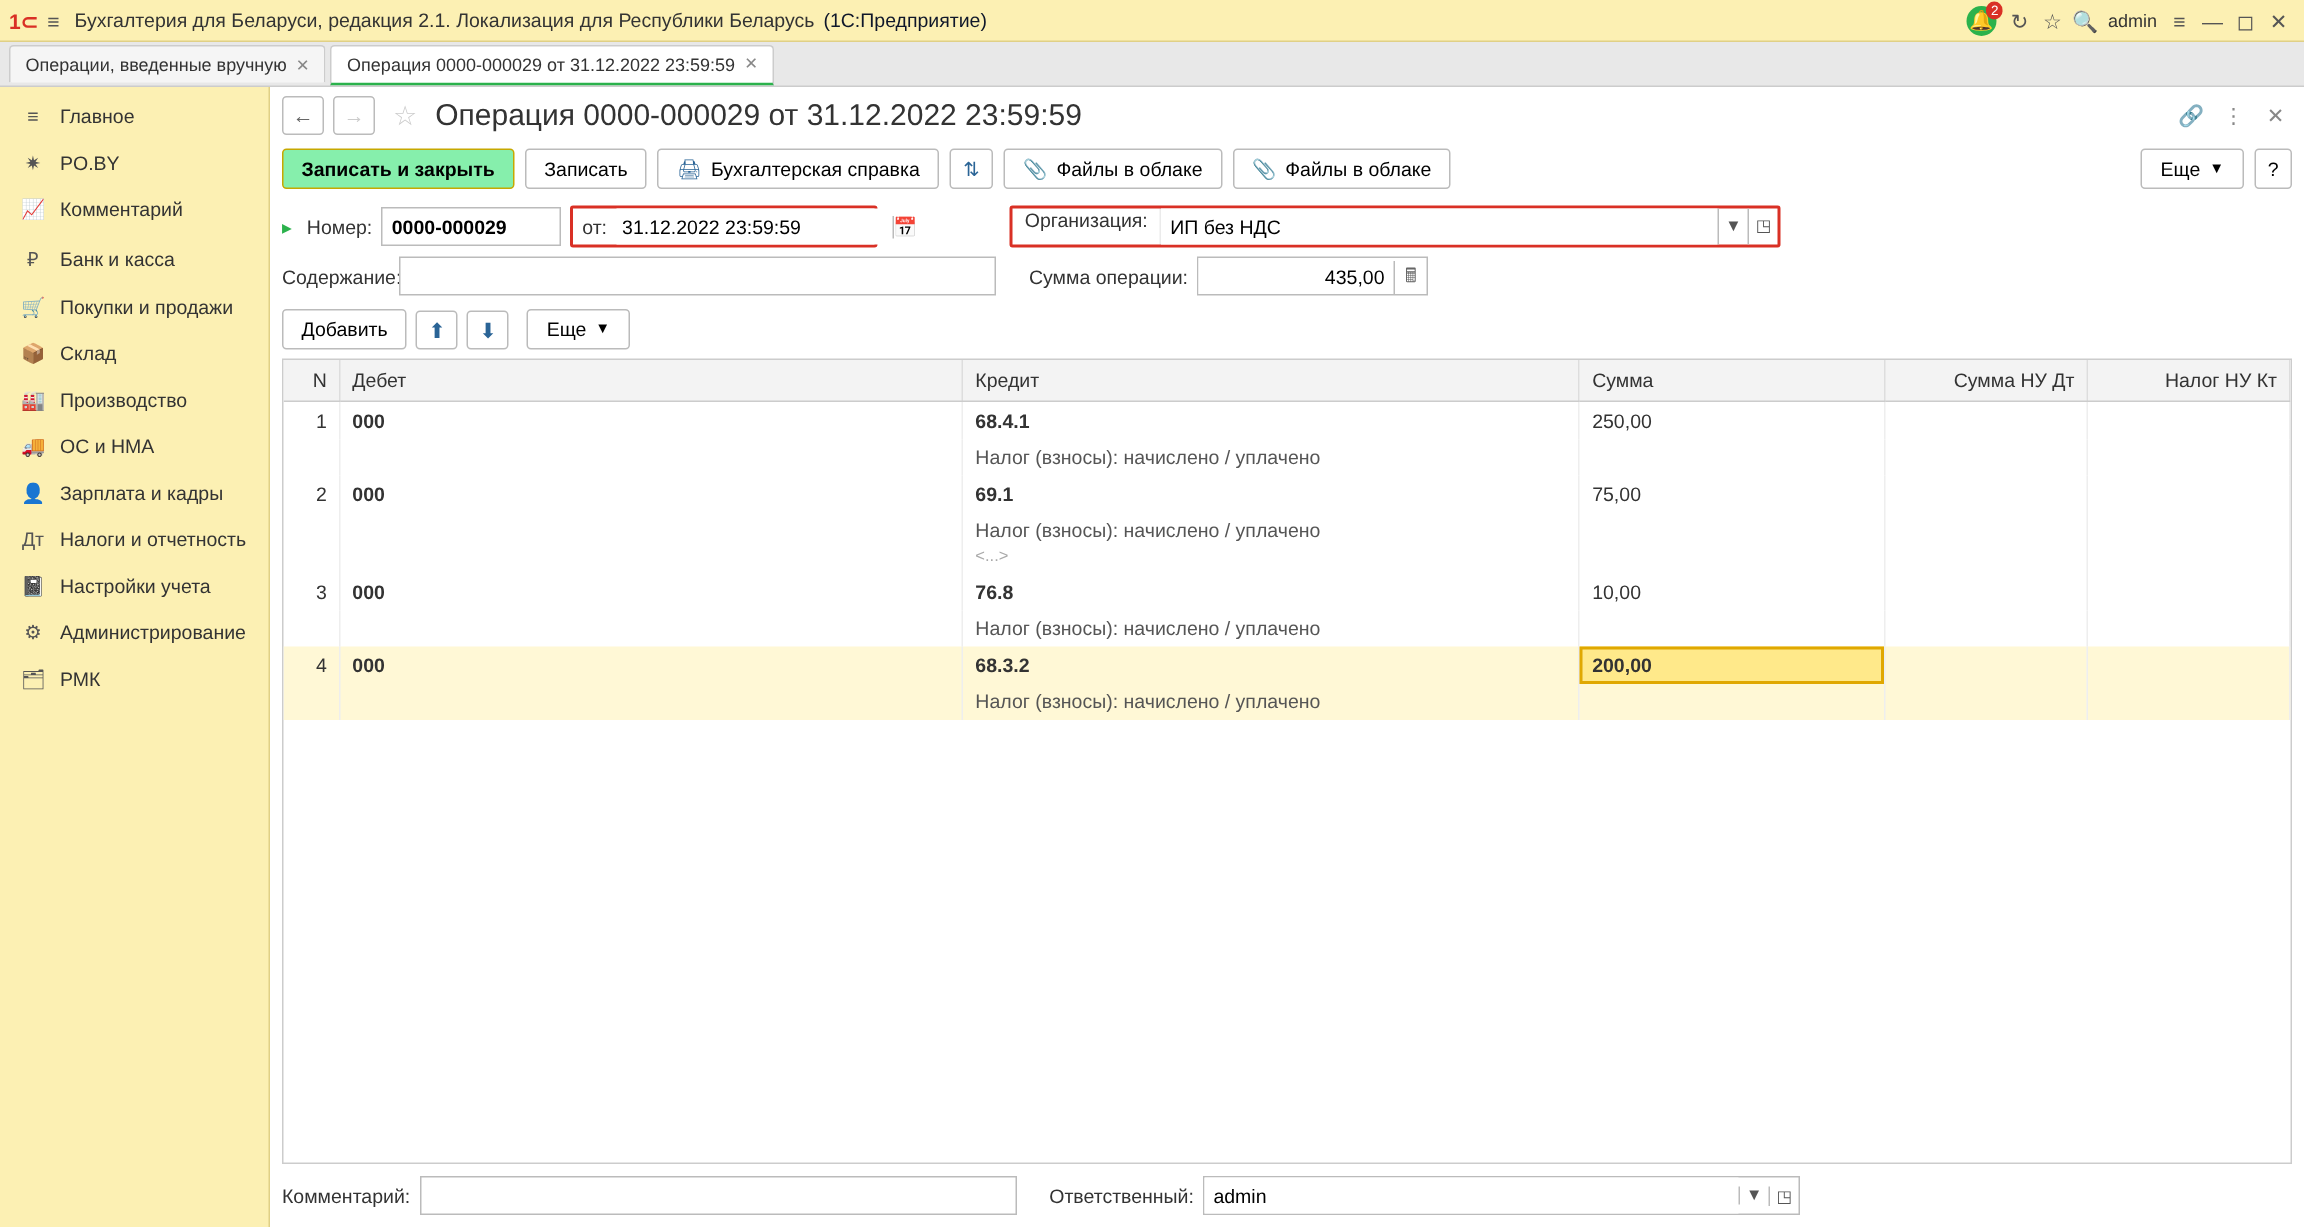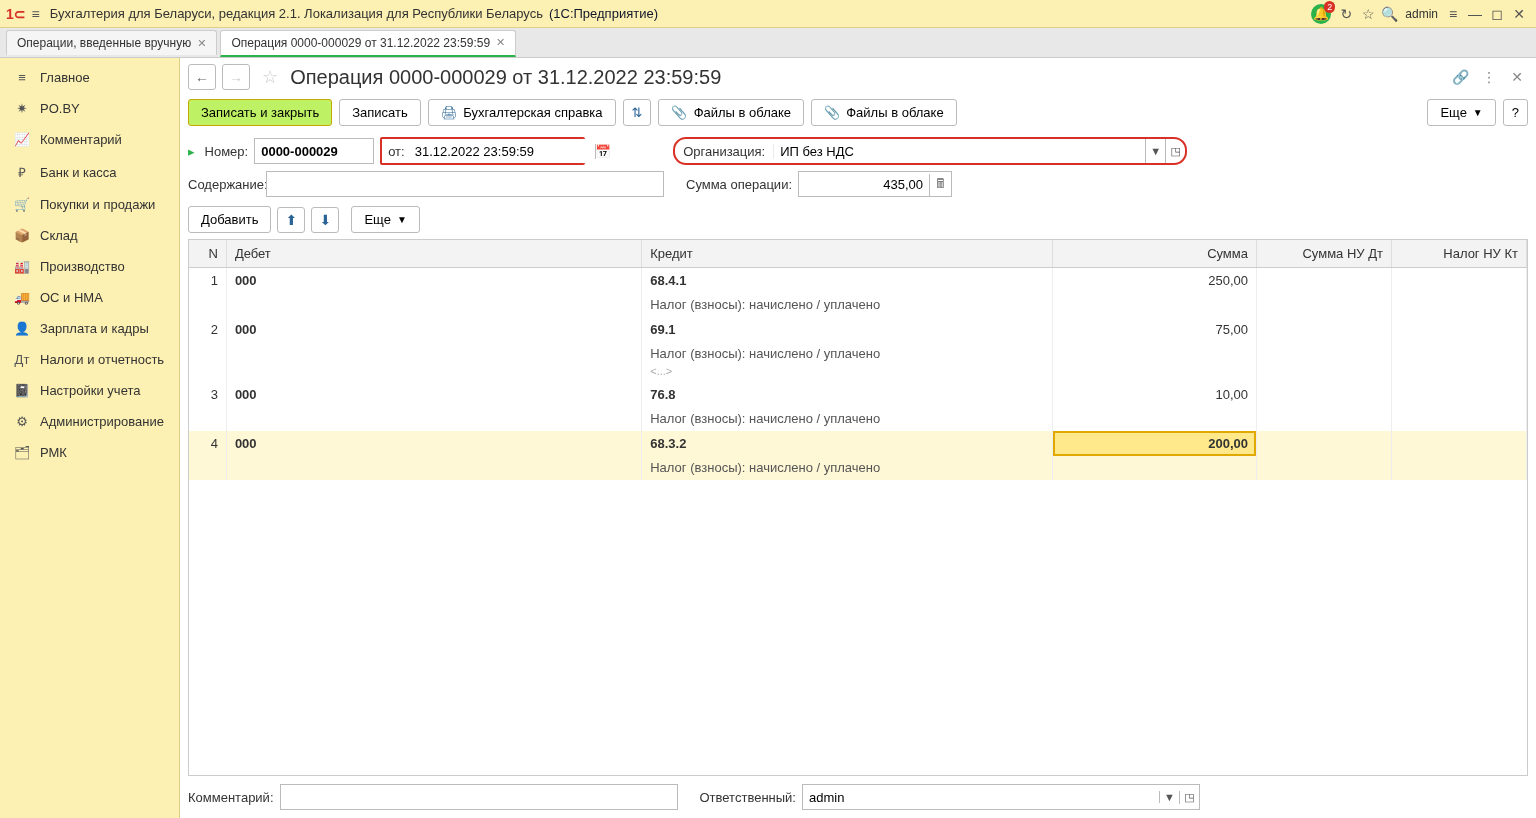--- a/index.html
+++ b/index.html
@@ -29,50 +29,50 @@
 
 .head{display:flex;align-items:center;padding:6px 8px;gap:6px}
 .navbtn{width:28px;height:26px;border:1px solid #bbb;background:#fff;display:flex;align-items:center;justify-content:center;font-size:14px;color:#666;border-radius:3px;cursor:pointer}
 .star{font-size:18px;color:#ccc;margin:0 6px}
 .ptitle{font-size:20px;font-weight:500}
 .head .spacer{flex:1}
 .smicon{width:22px;height:22px;border:none;background:none;color:#888;cursor:pointer;display:flex;align-items:center;justify-content:center;font-size:14px}
 
 .toolbar{display:flex;align-items:center;gap:7px;padding:3px 8px 8px}
 .btn{border:1px solid #bbb;background:#fff;padding:5px 12px;font-size:13px;border-radius:3px;display:flex;align-items:center;gap:6px;cursor:pointer}
-.btn.primary{background:#bef264;border-color:#c6a800;font-weight:normal}
+.btn.primary{background:#86efac;border-color:#c6a800;font-weight:bold}
 .btn.icon{padding:5px 8px}
 .toolbar .spacer{flex:1}
 
 .frow{display:flex;align-items:center;padding:3px 8px;gap:6px;font-size:13px}
 .frow label{min-width:0}
 .inp{border:1px solid #bbb;height:26px;padding:0 6px;font-size:13px;background:#fff}
 .date-wrap{display:flex;align-items:center;border:2px solid #d93025;border-radius:2px;height:28px}
 .date-wrap .lab{padding:0 6px;color:#333}
 .date-wrap input{border:none;height:24px;padding:0 4px;font-size:13px;flex:1;outline:none}
 .date-wrap .cal{width:22px;text-align:center;border-left:1px solid #bbb;cursor:pointer;color:#666}
-.org-wrap{display:flex;align-items:center;border:2px solid #d93025;border-radius:13px;height:28px;flex:1;max-width:514px}
+.org-wrap{display:flex;border:2px solid #d93025;border-radius:2px;height:28px;flex:1;max-width:514px}
 .org-wrap .lab{padding:0 8px;border-right:1px solid rgba(0,0,0,0.08)}
 .org-wrap input{border:none;flex:1;padding:0 6px;height:24px;outline:none;font-size:13px}
 .org-wrap .dd,.org-wrap .ext{width:20px;text-align:center;border-left:1px solid #bbb;cursor:pointer;font-size:11px;color:#555;height:24px;line-height:24px}
 .sum-wrap{display:flex;align-items:flex-end;border:1px solid #bbb;height:26px}
 .sum-wrap input{border:none;text-align:right;width:130px;padding:0 6px;height:24px;outline:none;font-size:13px}
 .sum-wrap .calc{width:22px;text-align:center;border-left:1px solid #bbb;color:#666;cursor:pointer}
 
 .tbar{display:flex;align-items:center;gap:6px;padding:6px 8px}
 .upbtn,.dnbtn{width:28px;height:26px;border:1px solid #bbb;border-radius:3px;display:flex;align-items:center;justify-content:center;font-size:14px;color:#2a6496;cursor:pointer}
 
 .tablewrap{flex:1;margin:0 8px;border:1px solid #ccc;overflow:auto;position:relative}
 table{width:100%;border-collapse:collapse;font-size:13px}
 th{background:#f3f3f3;text-align:left;padding:6px 8px;border-right:1px solid #ddd;border-bottom:1px solid #ccc;font-weight:normal;color:#333}
 td{padding:5px 8px;border-right:1px solid #eee;vertical-align:top}
 .rn{text-align:right;width:36px;color:#333}
 .debit{width:400px}
 .credit{width:396px}
-.sum{width:196px;text-align:right}
+.sum{width:196px;}
 .sumnud{width:130px;text-align:right}
 .sumnuk{width:130px;text-align:right}
 .acct{font-weight:bold}
 .sub{color:#555;padding-top:4px}
 tr.sel td{background:#fff8d6}
 .selcell{outline:2px solid #e0a800;outline-offset:-2px;background:#ffe98a!important;font-weight:bold}
 
 .footer{display:flex;align-items:center;gap:6px;padding:8px;border-top:none}
 .footer .inp{flex:0 0 auto}
 .resp-wrap{display:flex;align-items:center;border:1px solid #bbb;height:26px;flex:1;max-width:398px}

